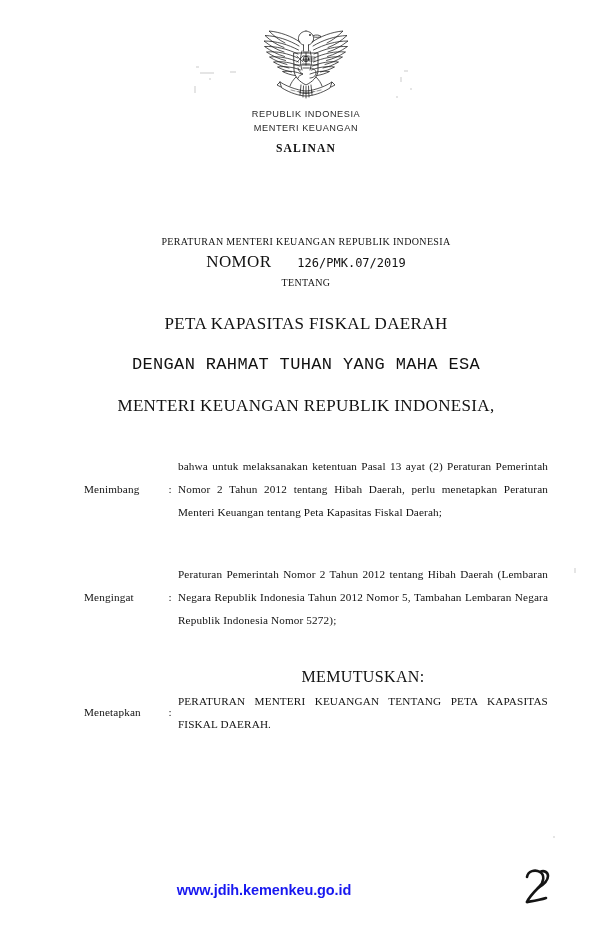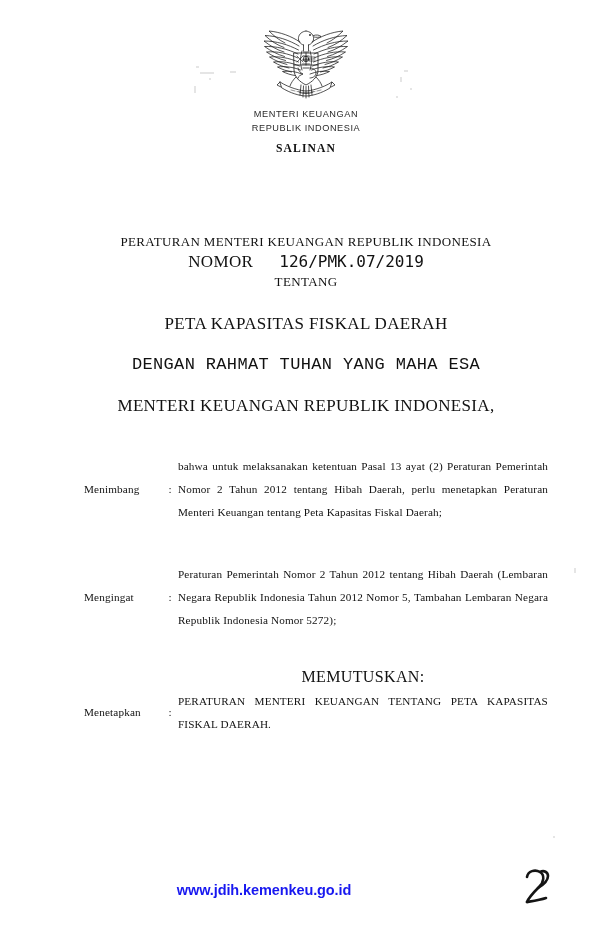--- a/index.html
+++ b/index.html
@@ -59,36 +59,36 @@
 
   
   .title-block {
     position: absolute;
     left: 64px;
     top: 232px;
     width: 484px;
     text-align: center;
   }
   .title-line {
-    font-size: 13px;
+    font-size: 10px;
     letter-spacing: 0.35px;
     line-height: 20px;
     color: #111111;
   }
   .nomor-row {
     line-height: 20px;
     white-space: pre;
   }
   .nomor-label {
     font-size: 17px;
     letter-spacing: 0.35px;
   }
   .nomor-value {
     font-family: "DejaVu Sans Mono", "Liberation Mono", monospace;
-    font-size: 16px;
+    font-size: 12px;
     letter-spacing: 0px;
   }
 
   .subject-line {
     position: absolute;
     left: 64px;
     width: 484px;
     text-align: center;
     font-size: 17px;
     letter-spacing: 0.35px;
@@ -249,22 +249,22 @@
 
         <path d="M84 110 C78 116 74 122 72 128 M124 110 C130 116 134 122 136 128"></path>
 
         <path d="M52 120 C70 132 96 138 104 138 C112 138 138 132 156 120 L152 132 C136 142 116 148 104 148 C92 148 72 142 56 132 Z" stroke-width="1.5"></path>
         <path d="M52 120 L46 126 L54 130 M156 120 L162 126 L154 130"></path>
 
         <path d="M74 136 L82 138 M86 139 L94 140 M98 141 L110 141 M114 140 L122 139 M126 138 L134 136" stroke-width="1.1" opacity="0.85"></path>
       </g>
     </svg>
 
+    <div class="ministry-line">REPUBLIK INDONESIA</div>
     <div class="ministry-line">MENTERI KEUANGAN</div>
-    <div class="ministry-line">REPUBLIK INDONESIA</div>
     <div class="salinan">SALINAN</div>
   </div>
 
   <div class="title-block">
     <div class="title-line">PERATURAN MENTERI KEUANGAN REPUBLIK INDONESIA</div>
     <div class="nomor-row"><span class="nomor-label">NOMOR</span><span style="display:inline-block;width:26px;"></span><span class="nomor-value">126/PMK.07/2019</span></div>
     <div class="title-line">TENTANG</div>
   </div>
 
   <div class="subject-line" id="subject-peta">PETA KAPASITAS FISKAL DAERAH</div>

